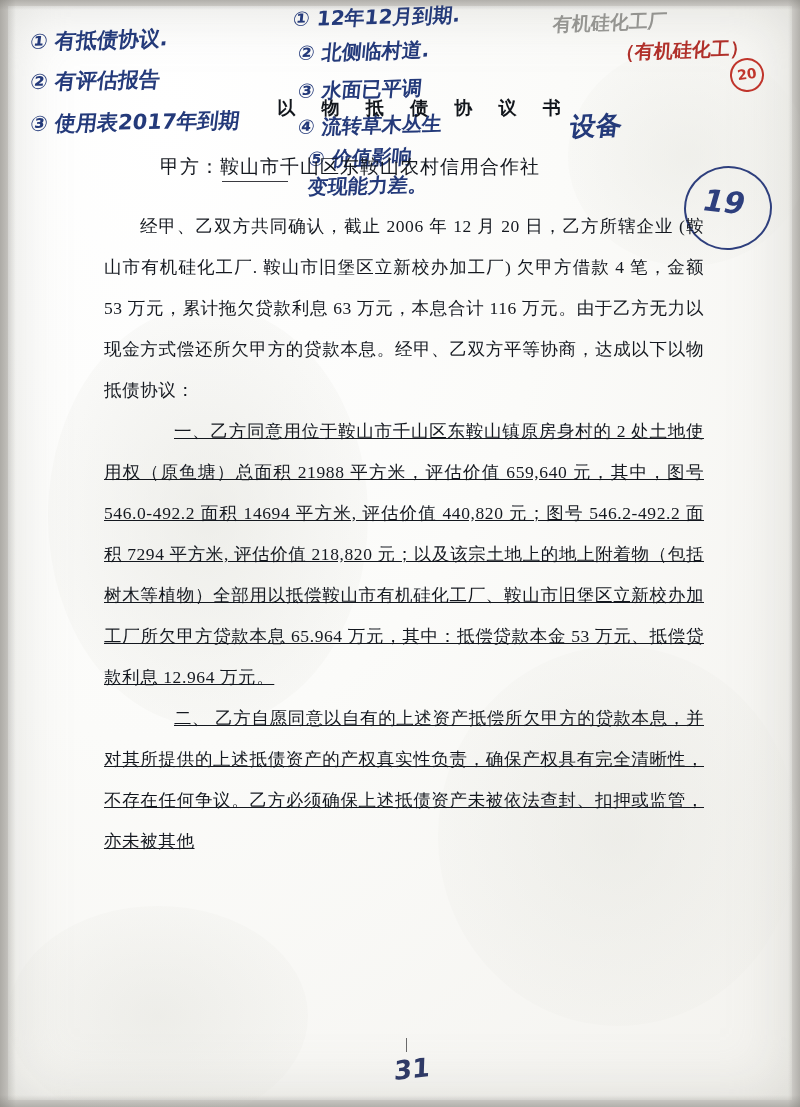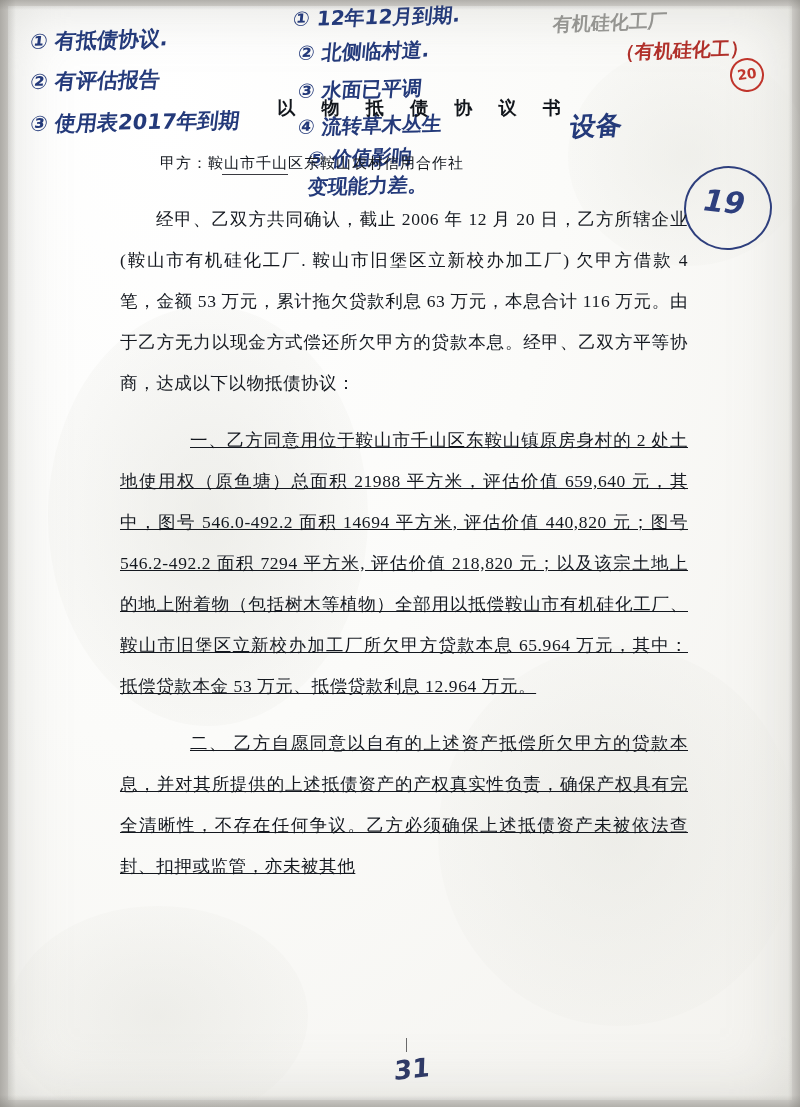--- a/index.html
+++ b/index.html
@@ -109,41 +109,41 @@
     font-family: "DejaVu Serif", serif;
     font-weight: 700;
     font-size: 18px;
     letter-spacing: 10px;
     text-align: center;
     color: #12161c;
     margin: 0 0 34px 0;
     padding-left: 40px;
   }
   .party {
-    font-size: 15px;
+    font-size: 19px;
     color: #14181f;
     margin: 0 0 26px 0;
     padding-left: 56px;
     letter-spacing: 1px;
     position: relative;
   }
   .party.underlined::after {
     content: "";
     position: absolute;
     left: 118px;
     bottom: -2px;
     width: 66px;
     height: 1px;
     background: #3a3a40;
   }
   p.body {
     font-size: 17.5px;
     color: #14181f;
     line-height: 41px;
-    margin: 16px;
+    margin: 0;
     letter-spacing: 0.6px;
     text-align: justify;
   }
   p.body.indent { text-indent: 36px; }
   p.body.indent2 { text-indent: 70px; text-decoration: underline; }
 
   
   .footer-tick {
     position: absolute;
     left: 398px; top: 1032px;

